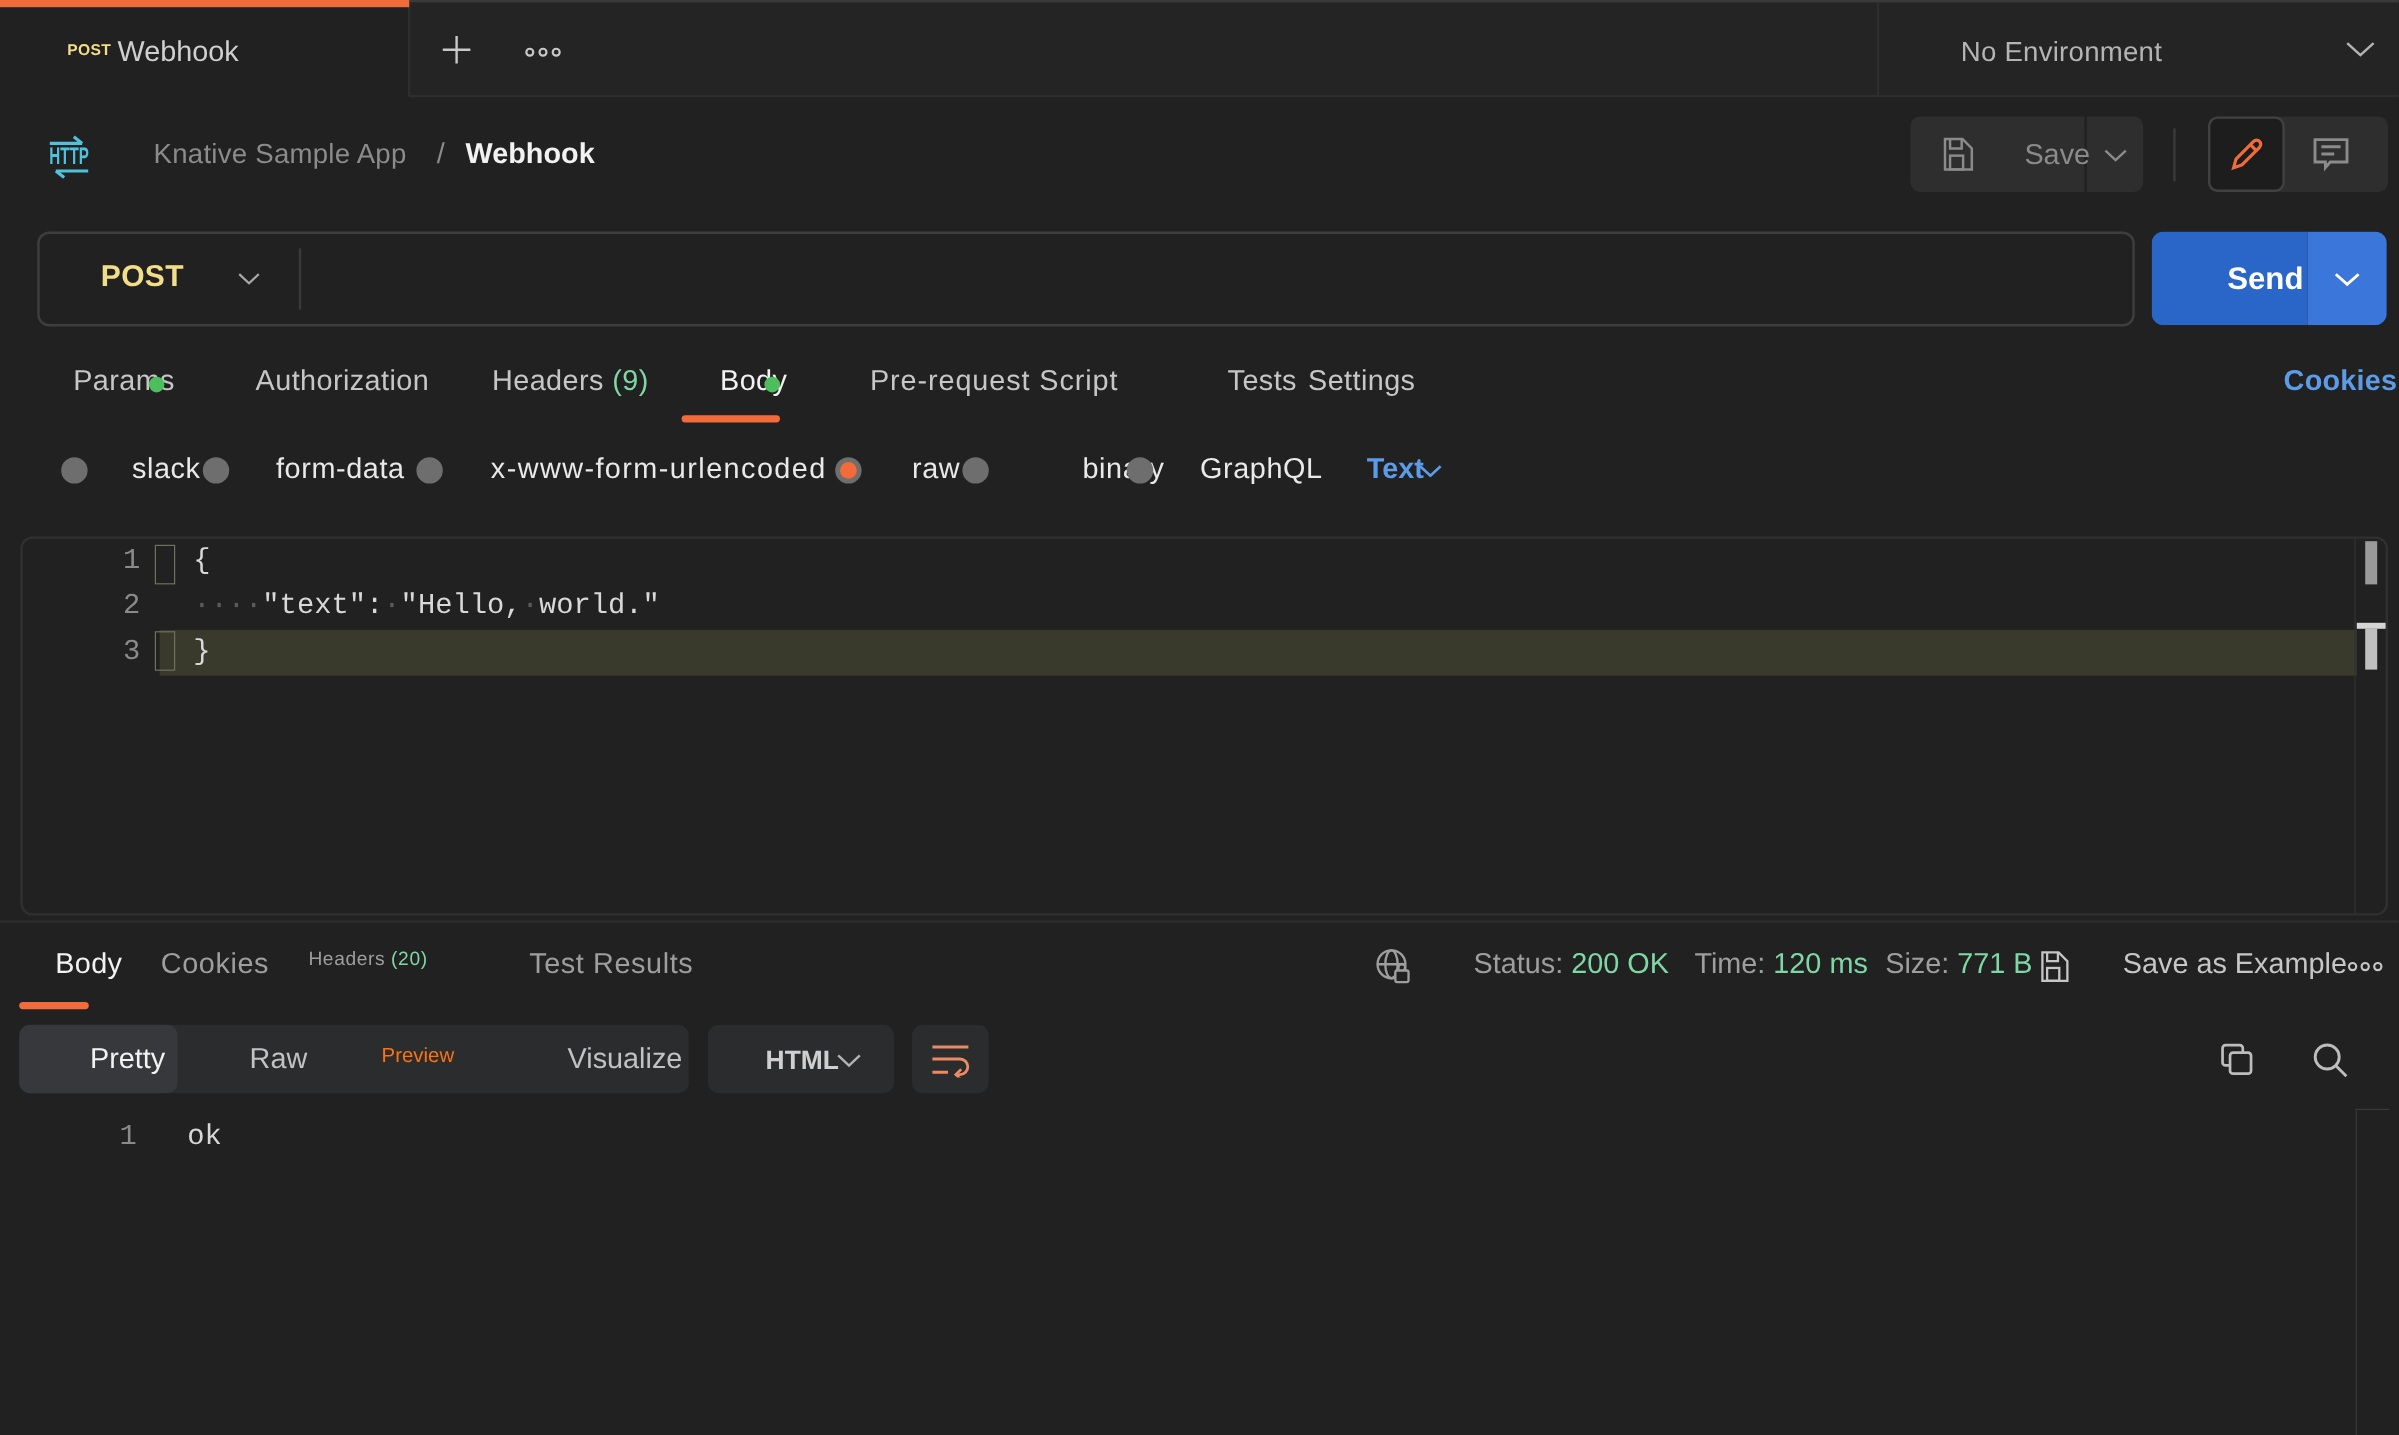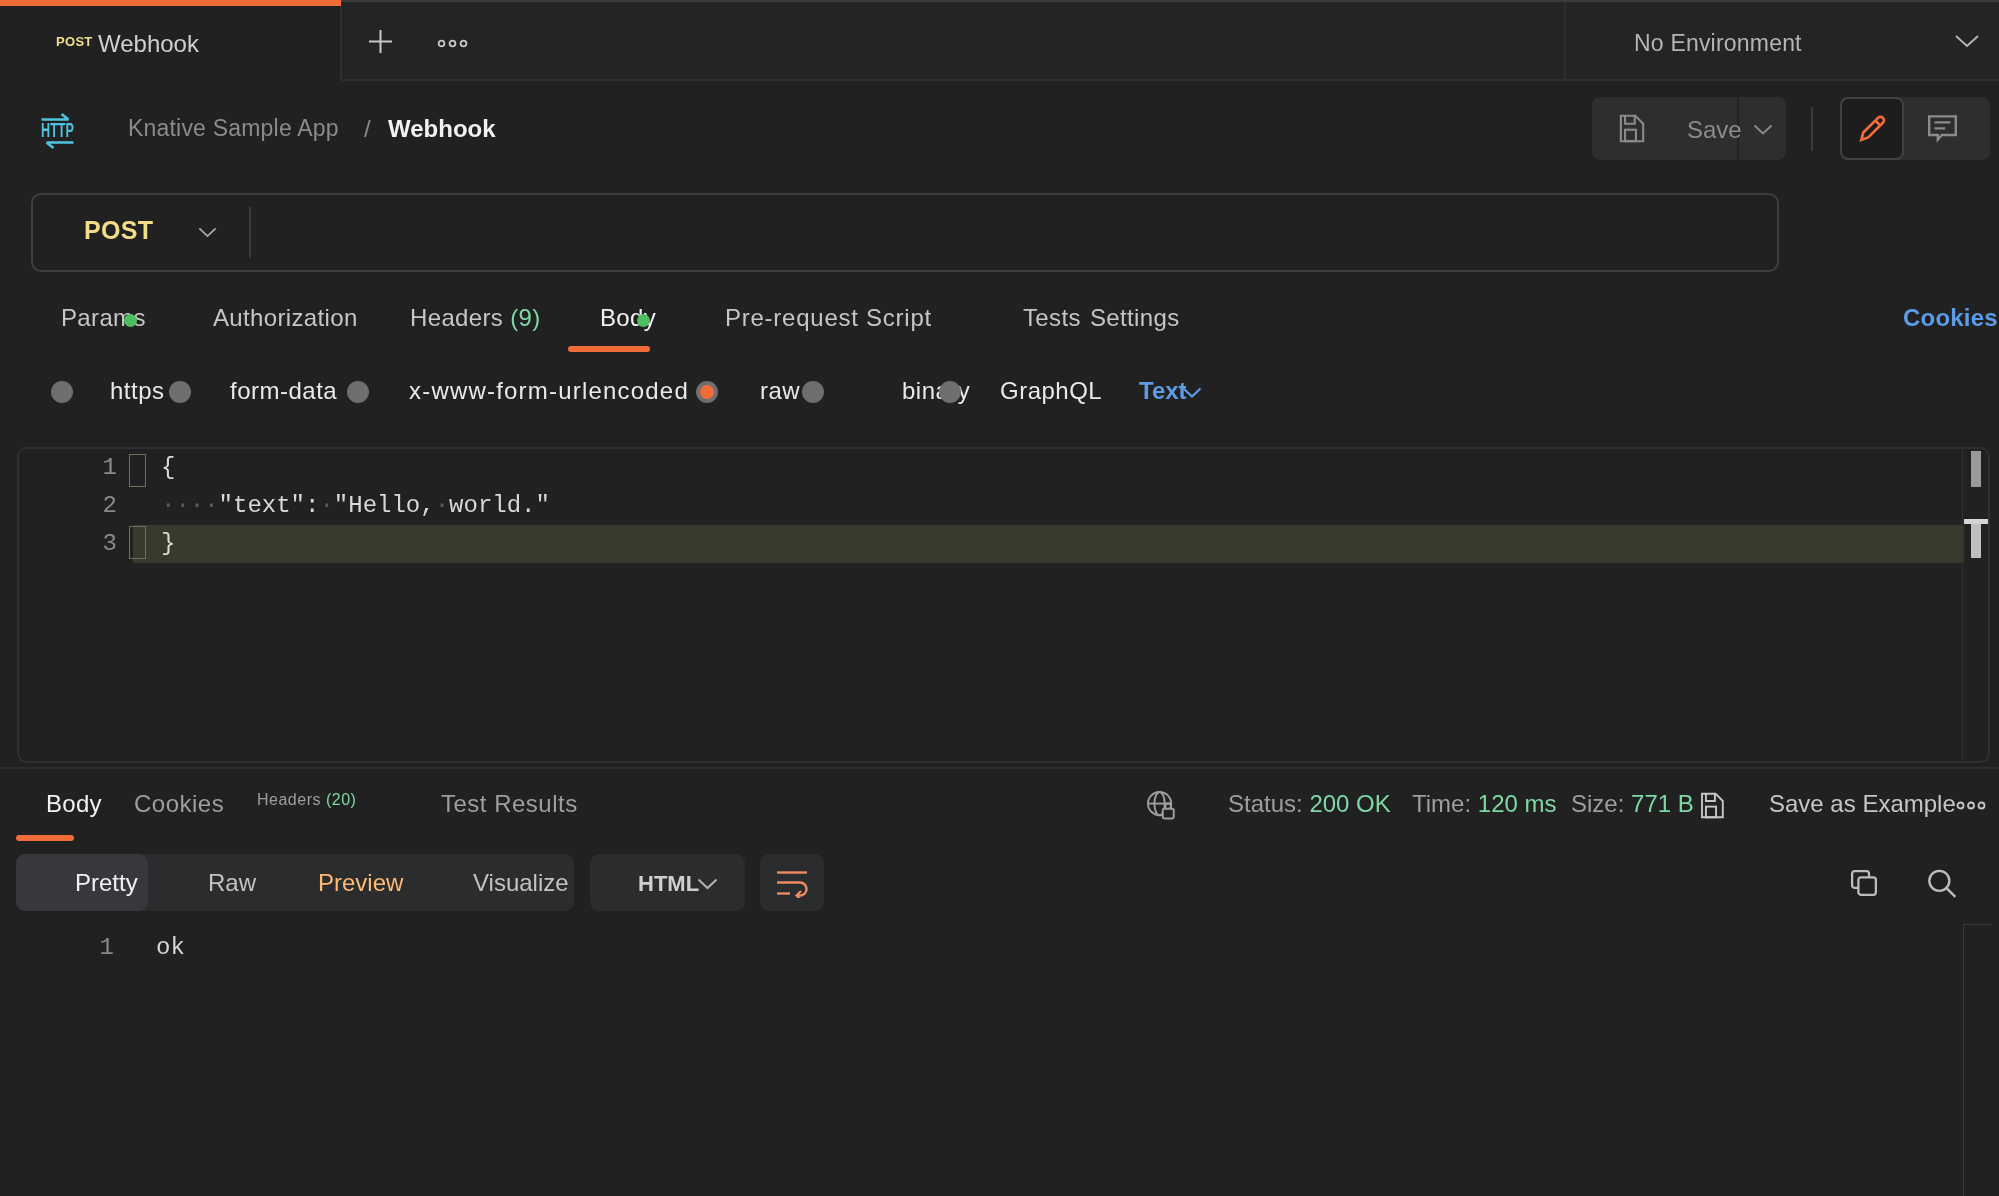--- a/index.html
+++ b/index.html
@@ -73,35 +73,43 @@
       <path d="M6 7 H18 M6 11.5 H14"></path>
     </svg>
 
   <div class="abs" style="left:31px;top:193px;width:1748px;height:79px;border:2px solid #3e3e3e;border-radius:10px;"></div>
   <div class="t" style="left:56px;top:218px;font-size:25px;font-weight:600;color:#f2dd88;letter-spacing:0.3px;">POST</div>
   <svg class="abs" style="left:198px;top:227px;" width="19" height="11" viewBox="0 0 21 12" fill="none" stroke="#a9a9a9" stroke-width="2">
       <path d="M1.5 1.5 L10.5 10 L19.5 1.5"></path>
     </svg>
   <div class="abs" style="left:249px;top:207px;width:2px;height:51px;background:#3a3a3a;"></div>
 
+  <div class="abs" style="left:1793px;top:193px;width:196px;height:78px;border-radius:10px;overflow:hidden;">
+    <div class="abs" style="left:0;top:0;width:130px;height:78px;background:#2a65c8;"></div>
+    <div class="abs" style="left:130px;top:0;width:66px;height:78px;background:#3b76db;"></div>
+    <div class="t" style="left:35px;top:26px;font-size:26px;font-weight:600;color:#fff;">Send</div>
+    <svg class="abs" style="left:152px;top:34px;" width="22" height="12" viewBox="0 0 22 12" fill="none" stroke="#fff" stroke-width="2.4">
+        <path d="M1.5 1.5 L11 10 L20.5 1.5"></path>
+      </svg>
+  </div>
 
   <div class="t" style="left:33px;top:306px;font-size:24px;color:#c6c6c6;letter-spacing:0.35px;">Params</div>
   <div class="abs" style="left:124px;top:314px;width:13px;height:13px;border-radius:50%;background:#4dbe5e;"></div>
   <div class="t" style="left:185px;top:306px;font-size:24px;color:#c6c6c6;letter-spacing:0.35px;">Authorization</div>
   <div class="t" style="left:382px;top:306px;font-size:24px;color:#c6c6c6;letter-spacing:0.35px;">Headers <span style="color:#7ed8a4;">(9)</span></div>
   <div class="t" style="left:572px;top:306px;font-size:24px;color:#f2f2f2;letter-spacing:0.35px;">Body</div>
   <div class="abs" style="left:637px;top:314px;width:13px;height:13px;border-radius:50%;background:#4dbe5e;"></div>
   <div class="abs" style="left:568px;top:346px;width:82px;height:6px;background:#f26b3a;border-radius:3px;"></div>
   <div class="t" style="left:697px;top:306px;font-size:24px;color:#c6c6c6;letter-spacing:0.75px;">Pre-request Script</div>
   <div class="t" style="left:995px;top:306px;font-size:24px;color:#c6c6c6;letter-spacing:0.35px;">Tests</div>
   <div class="t" style="left:1062px;top:306px;font-size:24px;color:#c6c6c6;letter-spacing:0.35px;">Settings</div>
   <div class="t" style="left:1875px;top:306px;font-size:24px;font-weight:600;color:#5c9be6;letter-spacing:0.2px;">Cookies</div>
 
   <div class="abs" style="left:51px;top:381px;width:22px;height:22px;border-radius:50%;background:#6e6e6e;"></div>
-  <div class="t" style="left:82px;top:379px;font-size:24px;color:#e9e9e9;letter-spacing:0.5px;">https</div>
+  <div class="t" style="left:82px;top:379px;font-size:24px;color:#e9e9e9;letter-spacing:0.5px;">slack</div>
   <div class="abs" style="left:169px;top:381px;width:22px;height:22px;border-radius:50%;background:#6e6e6e;"></div>
   <div class="t" style="left:202px;top:379px;font-size:24px;color:#e9e9e9;letter-spacing:0.5px;">form-data</div>
   <div class="abs" style="left:347px;top:381px;width:22px;height:22px;border-radius:50%;background:#6e6e6e;"></div>
   <div class="t" style="left:381px;top:379px;font-size:24px;color:#e9e9e9;letter-spacing:1.2px;">x-www-form-urlencoded</div>
   <div class="abs" style="left:696px;top:381px;width:22px;height:22px;border-radius:50%;background:#6e6e6e;"></div>
   <div class="abs" style="left:700px;top:385px;width:14px;height:14px;border-radius:50%;background:#f26b3a;"></div>
   <div class="t" style="left:732px;top:379px;font-size:24px;color:#e9e9e9;letter-spacing:0.5px;">raw</div>
   <div class="abs" style="left:802px;top:381px;width:22px;height:22px;border-radius:50%;background:#6e6e6e;"></div>
   <div class="t" style="left:874px;top:379px;font-size:24px;color:#e9e9e9;letter-spacing:0.5px;">binary</div>
   <div class="abs" style="left:939px;top:381px;width:22px;height:22px;border-radius:50%;background:#6e6e6e;"></div>
@@ -159,21 +167,21 @@
   <svg class="abs" style="left:1956px;top:801px;" width="30" height="9" viewBox="0 0 30 9" fill="none" stroke="#c6c6c6" stroke-width="1.8">
       <circle cx="4.5" cy="4.5" r="3"></circle>
       <circle cx="15" cy="4.5" r="3"></circle>
       <circle cx="25.5" cy="4.5" r="3"></circle>
     </svg>
 
   <div class="abs" style="left:16px;top:854px;width:558px;height:57px;background:#2a2c2d;border-radius:9px;"></div>
   <div class="abs" style="left:16px;top:854px;width:132px;height:57px;background:#36383b;border-radius:9px;"></div>
   <div class="t" style="left:47px;top:871px;font-size:24px;color:#f2f2f2;">Pretty</div>
   <div class="t" style="left:180px;top:871px;font-size:24px;color:#c2c2c2;">Raw</div>
-  <div class="t" style="left:290px;top:871px;font-size:24px;color:#fdba74;">Preview</div>
+  <div class="t" style="left:290px;top:871px;font-size:17px;color:#f97316;">Preview</div>
   <div class="t" style="left:445px;top:871px;font-size:24px;color:#c2c2c2;">Visualize</div>
   <div class="abs" style="left:590px;top:854px;width:155px;height:57px;background:#2a2c2d;border-radius:9px;"></div>
   <div class="t" style="left:610px;top:873px;font-size:22px;font-weight:700;color:#cfcfcf;">HTML</div>
   <svg class="abs" style="left:697px;top:878px;" width="21" height="12" viewBox="0 0 21 12" fill="none" stroke="#b3b3b3" stroke-width="2">
       <path d="M1.5 1.5 L10.5 10 L19.5 1.5"></path>
     </svg>
   <div class="abs" style="left:760px;top:854px;width:64px;height:57px;background:#2a2c2d;border-radius:9px;"></div>
   <svg class="abs" style="left:776px;top:869px;" width="34" height="29" viewBox="0 0 34 29" fill="none" stroke="#ed8a63" stroke-width="2.4">
     <path d="M1 3.5 H31"></path>
     <path d="M1 13.5 H24 a6.5 6.5 0 0 1 0 13 H21"></path>

